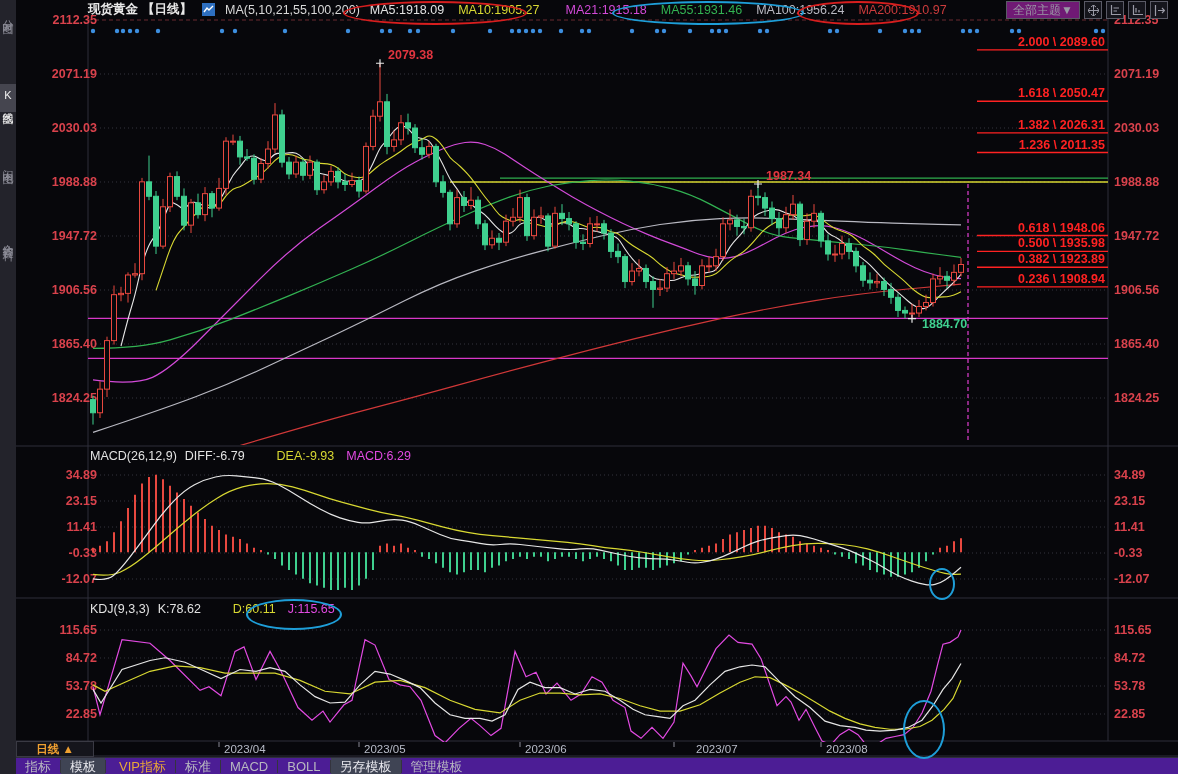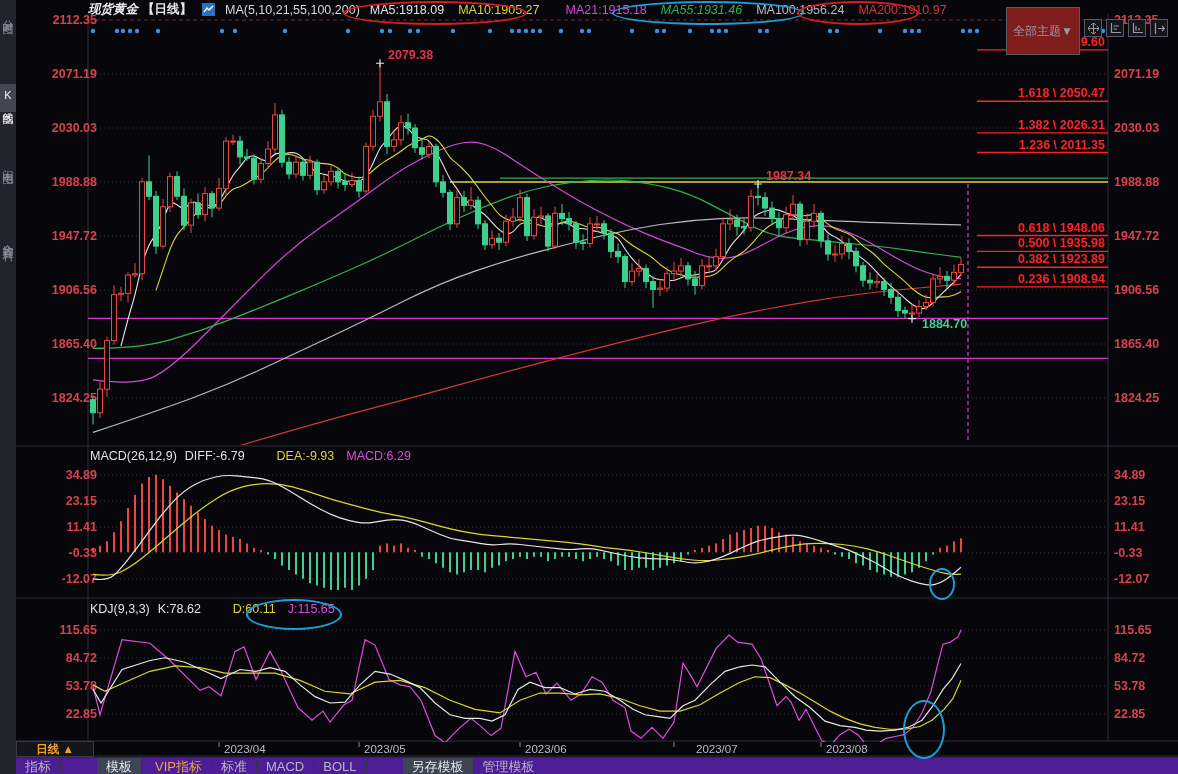--- a/index.html
+++ b/index.html
@@ -6,40 +6,40 @@
   #app{position:relative;width:1178px;height:774px;background:#07070b;overflow:hidden;
        font-family:"Liberation Sans",sans-serif;}
   
   #sidebar{position:absolute;left:0;top:0;width:16px;height:774px;background:#23232b;z-index:6;}
   .side-item{position:absolute;left:0;width:16px;writing-mode:vertical-lr;text-orientation:upright;
        font-size:11px;color:#8e8e99;letter-spacing:2px;padding:5px 0;cursor:pointer;text-align:center;}
   .side-item.active{background:#45454f;color:#f0f0f0;}
   
   #hdr{position:absolute;left:88px;top:2px;height:15px;display:flex;gap:10px;align-items:center;
        font-size:12.5px;white-space:nowrap;z-index:5;}
-  .h-sym{color:#e8e8e8;font-weight:bold;font-style:italic;}
+  .h-sym{color:#e8e8e8;font-weight:bold;}
   .h-per{color:#e8e8e8;font-weight:bold;}
   .h-mag{color:#d8d8d8;}
   
   #toolbar{position:absolute;right:10px;top:1px;display:flex;gap:4px;align-items:center;z-index:7;}
-  #themesBtn{border:1px solid #5a5a66;color:#9a9aa6;font-size:12px;padding:15px 6px;height:16px;
-       line-height:16px;background:#7f1d1d;cursor:pointer;margin-top:6px;}
+  #themesBtn{border:1px solid #5a5a66;color:#9a9aa6;font-size:12px;padding:0 6px;height:16px;
+       line-height:16px;background:#701a75;cursor:pointer;}
   .tb-ico{width:16px;height:16px;border:1px solid #5a5a66;background:#15151c;display:flex;
        align-items:center;justify-content:center;cursor:pointer;}
   
   .panel-hdr{position:absolute;left:90px;font-size:12.5px;display:flex;gap:12px;z-index:5;white-space:nowrap;}
   .c-white{color:#e2e2e2;} .c-yel{color:#d8d832;margin-left:20px;} .c-mag{color:#e24ae2;}
   
   #dlabel{position:absolute;left:16px;top:741px;width:76px;height:14px;border:1px solid #3a3a44;
        background:#15151c;color:#f0a030;font-size:11.5px;font-weight:bold;text-align:center;
        line-height:14px;z-index:5;cursor:pointer;}
   #tabbar{position:absolute;left:16px;right:0;top:757px;height:17px;background:#4c1d95;
        border-top:1px solid #2e2e3a;display:flex;align-items:stretch;z-index:5;font-size:13px;}
   .tab{padding:1px 9px;color:#b8b8c0;line-height:15px;cursor:pointer;}
-  .tab.raised{background:#3f4454;color:#e8e8ee;margin-left:36px;}
+  .tab.raised{background:#3f4454;color:#e8e8ee;}
   .tab.vip{color:#e8a838;padding-left:13px;}
   .tabsep{width:1px;background:#34343e;margin:2px 0;}
   .datelab{position:absolute;top:743px;font-size:11.5px;color:#b8bcc8;z-index:4;}
   
   .hl{position:absolute;border-radius:50%;z-index:8;pointer-events:none;}
   svg text{font-family:"Liberation Sans",sans-serif;}
 </style>
 </head>
 <body>
 
@@ -628,21 +628,21 @@
       <svg width="13" height="13">
           <rect x="0" y="0" width="13" height="13" fill="#2d6fc0"></rect>
           <polyline points="2,9 5,5 7,7 11,3" stroke="#fff" stroke-width="1.4" fill="none"></polyline>
         </svg>
     </span>
     <span class="h-mag">MA(5,10,21,55,100,200)</span>
     <span id="maItems" style="display:flex;gap:14px">
         <span style="color: rgb(226, 226, 226);">MA5:1918.09</span>
         <span style="color: rgb(216, 216, 50);">MA10:1905.27</span>
         <span style="color: rgb(210, 74, 216); margin-left: 12px;">MA21:1915.18</span>
-        <span style="color: rgb(50, 178, 82); font-style: italic;">MA55:1931.46</span>
+        <span style="color: rgb(50, 178, 82);">MA55:1931.46</span>
         <span style="color: rgb(185, 185, 194);">MA100:1956.24</span>
         <span style="color: rgb(204, 60, 60);">MA200:1910.97</span>
       </span>
   </div>
 
   <div id="toolbar">
     <div id="themesBtn">全部主题▼</div>
     <div class="tb-ico">
       <svg width="11" height="11">
           <path d="M5.5 0 L5.5 11 M0 5.5 L11 5.5 M3 2 L5.5 0 L8 2 M3 9 L5.5 11 L8 9 M2 3 L0 5.5 L2 8 M9 3 L11 5.5 L9 8" stroke="#9a9aa6" stroke-width="1" fill="none"></path>

